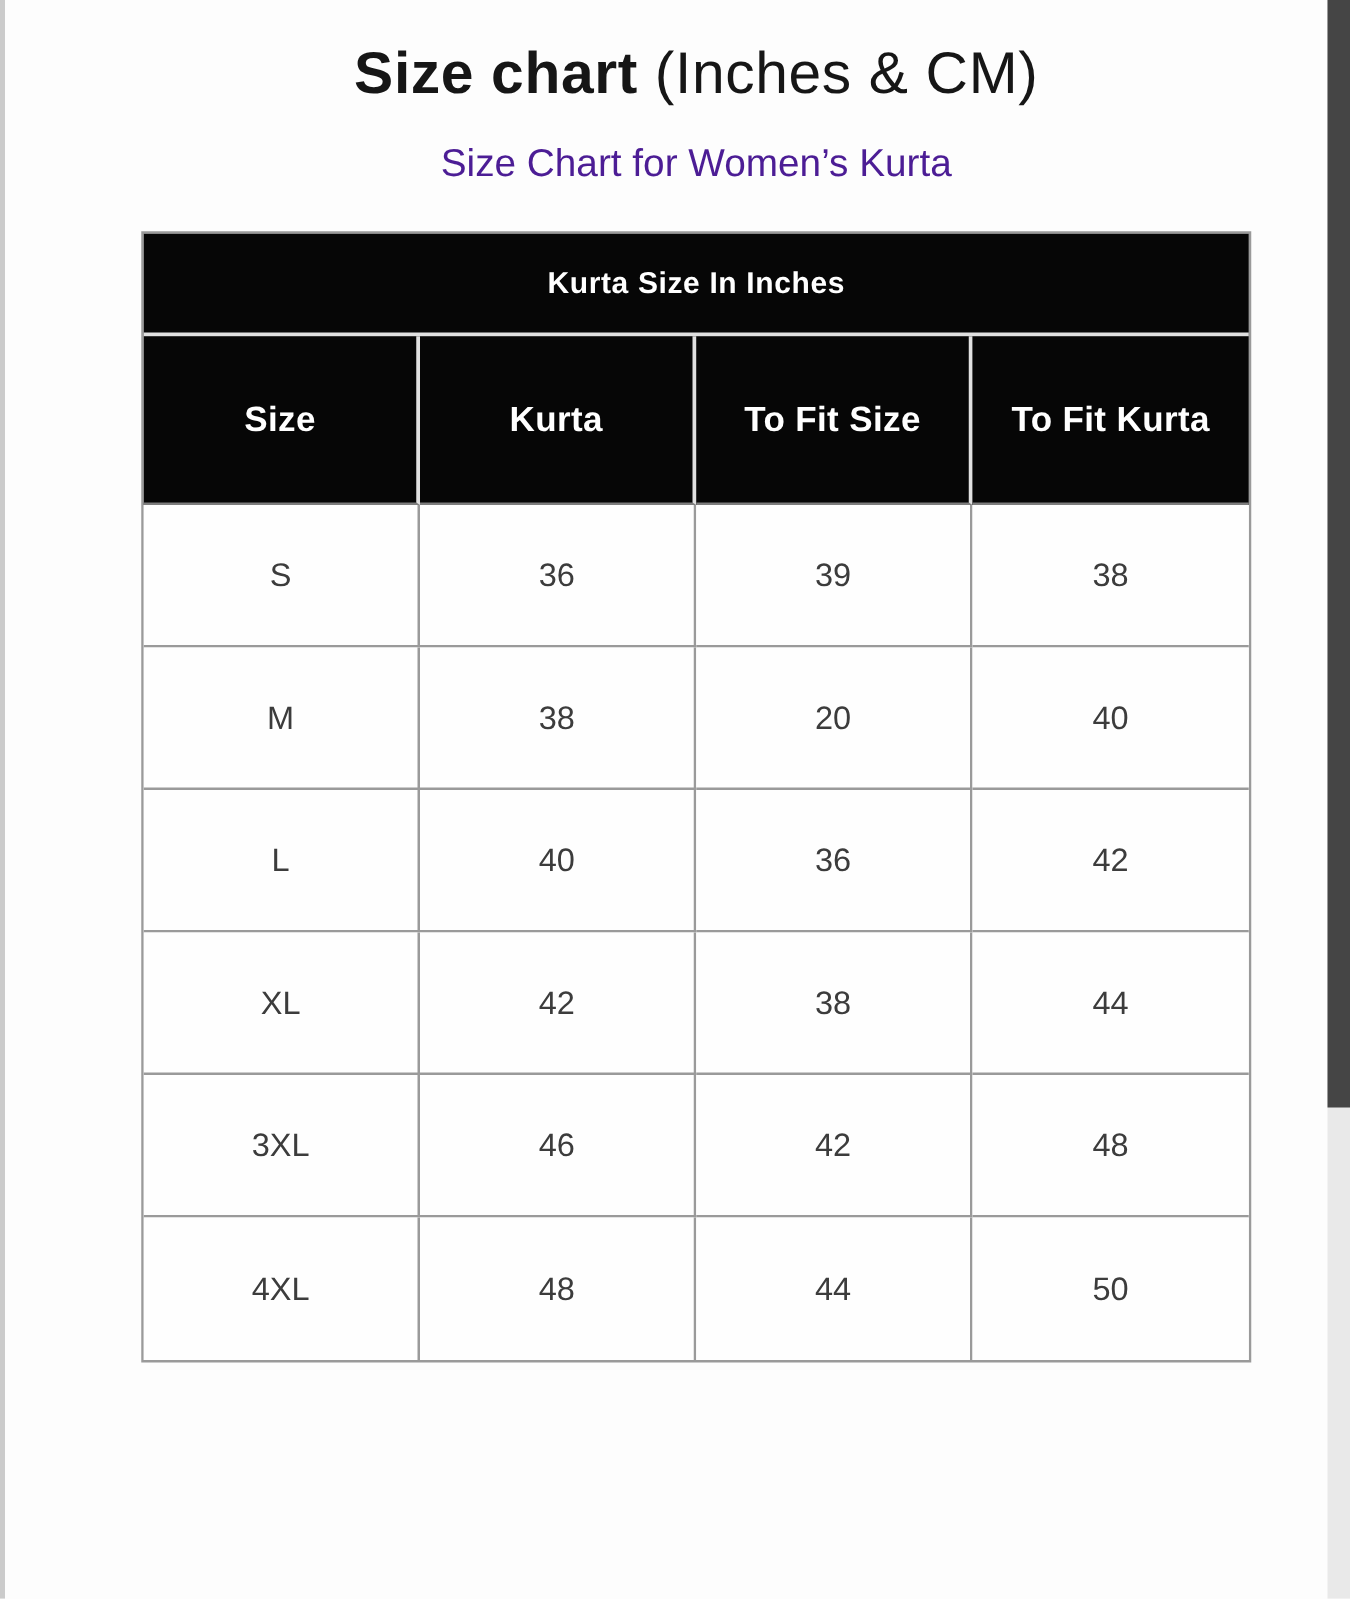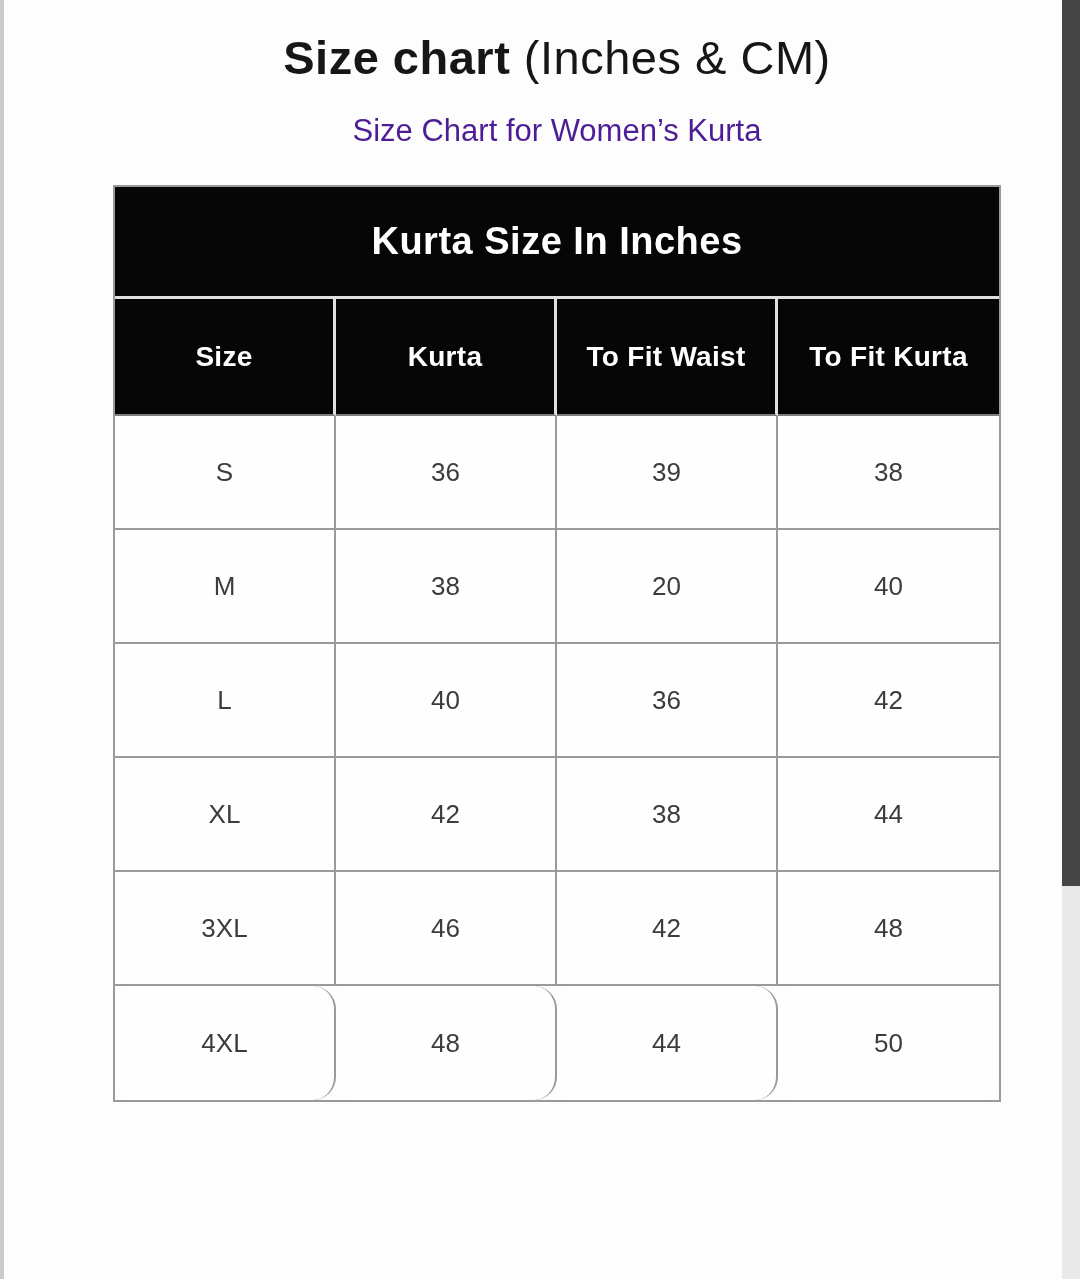--- a/index.html
+++ b/index.html
@@ -46,68 +46,68 @@
     border-collapse: separate;
     border-spacing: 0;
     border: 2px solid #9a9a9a;
     table-layout: fixed;
   }
   td, th { text-align: center; vertical-align: middle; }
   .banner-cell {
     background: #060606;
     color: #ffffff;
     font-weight: 700;
-    font-size: 38px;
-    height: 112px;
+    font-size: 24px;
+    height: 82px;
     border-bottom: 3px solid #e0e0e0;
     letter-spacing: 0.5px;
   }
   .header-cell {
     background: #060606;
     color: #ffffff;
     font-weight: 700;
     font-size: 28px;
-    height: 117px;
+    height: 135px;
     border-right: 3px solid #e0e0e0;
     border-bottom: 2px solid #7d7d7d;
     letter-spacing: 0.3px;
   }
   .header-cell:last-child { border-right: none; }
   .data-cell {
     background: #fefefe;
     color: #3c3c3c;
     font-size: 26px;
     font-weight: 400;
     height: 114px;
     border-right: 2px solid #9a9a9a;
     border-bottom: 2px solid #9a9a9a;
   }
   .data-cell:last-child { border-right: none; }
-  tr:last-child .data-cell { border-bottom: none; border-radius: 23px; }
+  tr:last-child .data-cell { border-bottom: none; }
 </style>
 </head>
 <body>
 
 <div class="left-strip"></div>
 
 <div class="content">
 
   <h1 class="page-title"><span class="bold">Size chart</span><span class="regular"> (Inches &amp; CM)</span></h1>
 
   <div class="page-subtitle">Size Chart for Women’s Kurta</div>
 
   <table class="size-table">
     <thead>
       <tr>
         <td class="banner-cell" colspan="4">Kurta Size In Inches</td>
       </tr>
       <tr>
         <th class="header-cell">Size</th>
         <th class="header-cell">Kurta</th>
-        <th class="header-cell">To Fit Waist</th>
+        <th class="header-cell">To Fit Size</th>
         <th class="header-cell">To Fit Kurta</th>
       </tr>
     </thead>
     <tbody>
       <tr>
         <td class="data-cell">S</td>
         <td class="data-cell">36</td>
         <td class="data-cell">39</td>
         <td class="data-cell">38</td>
       </tr>

